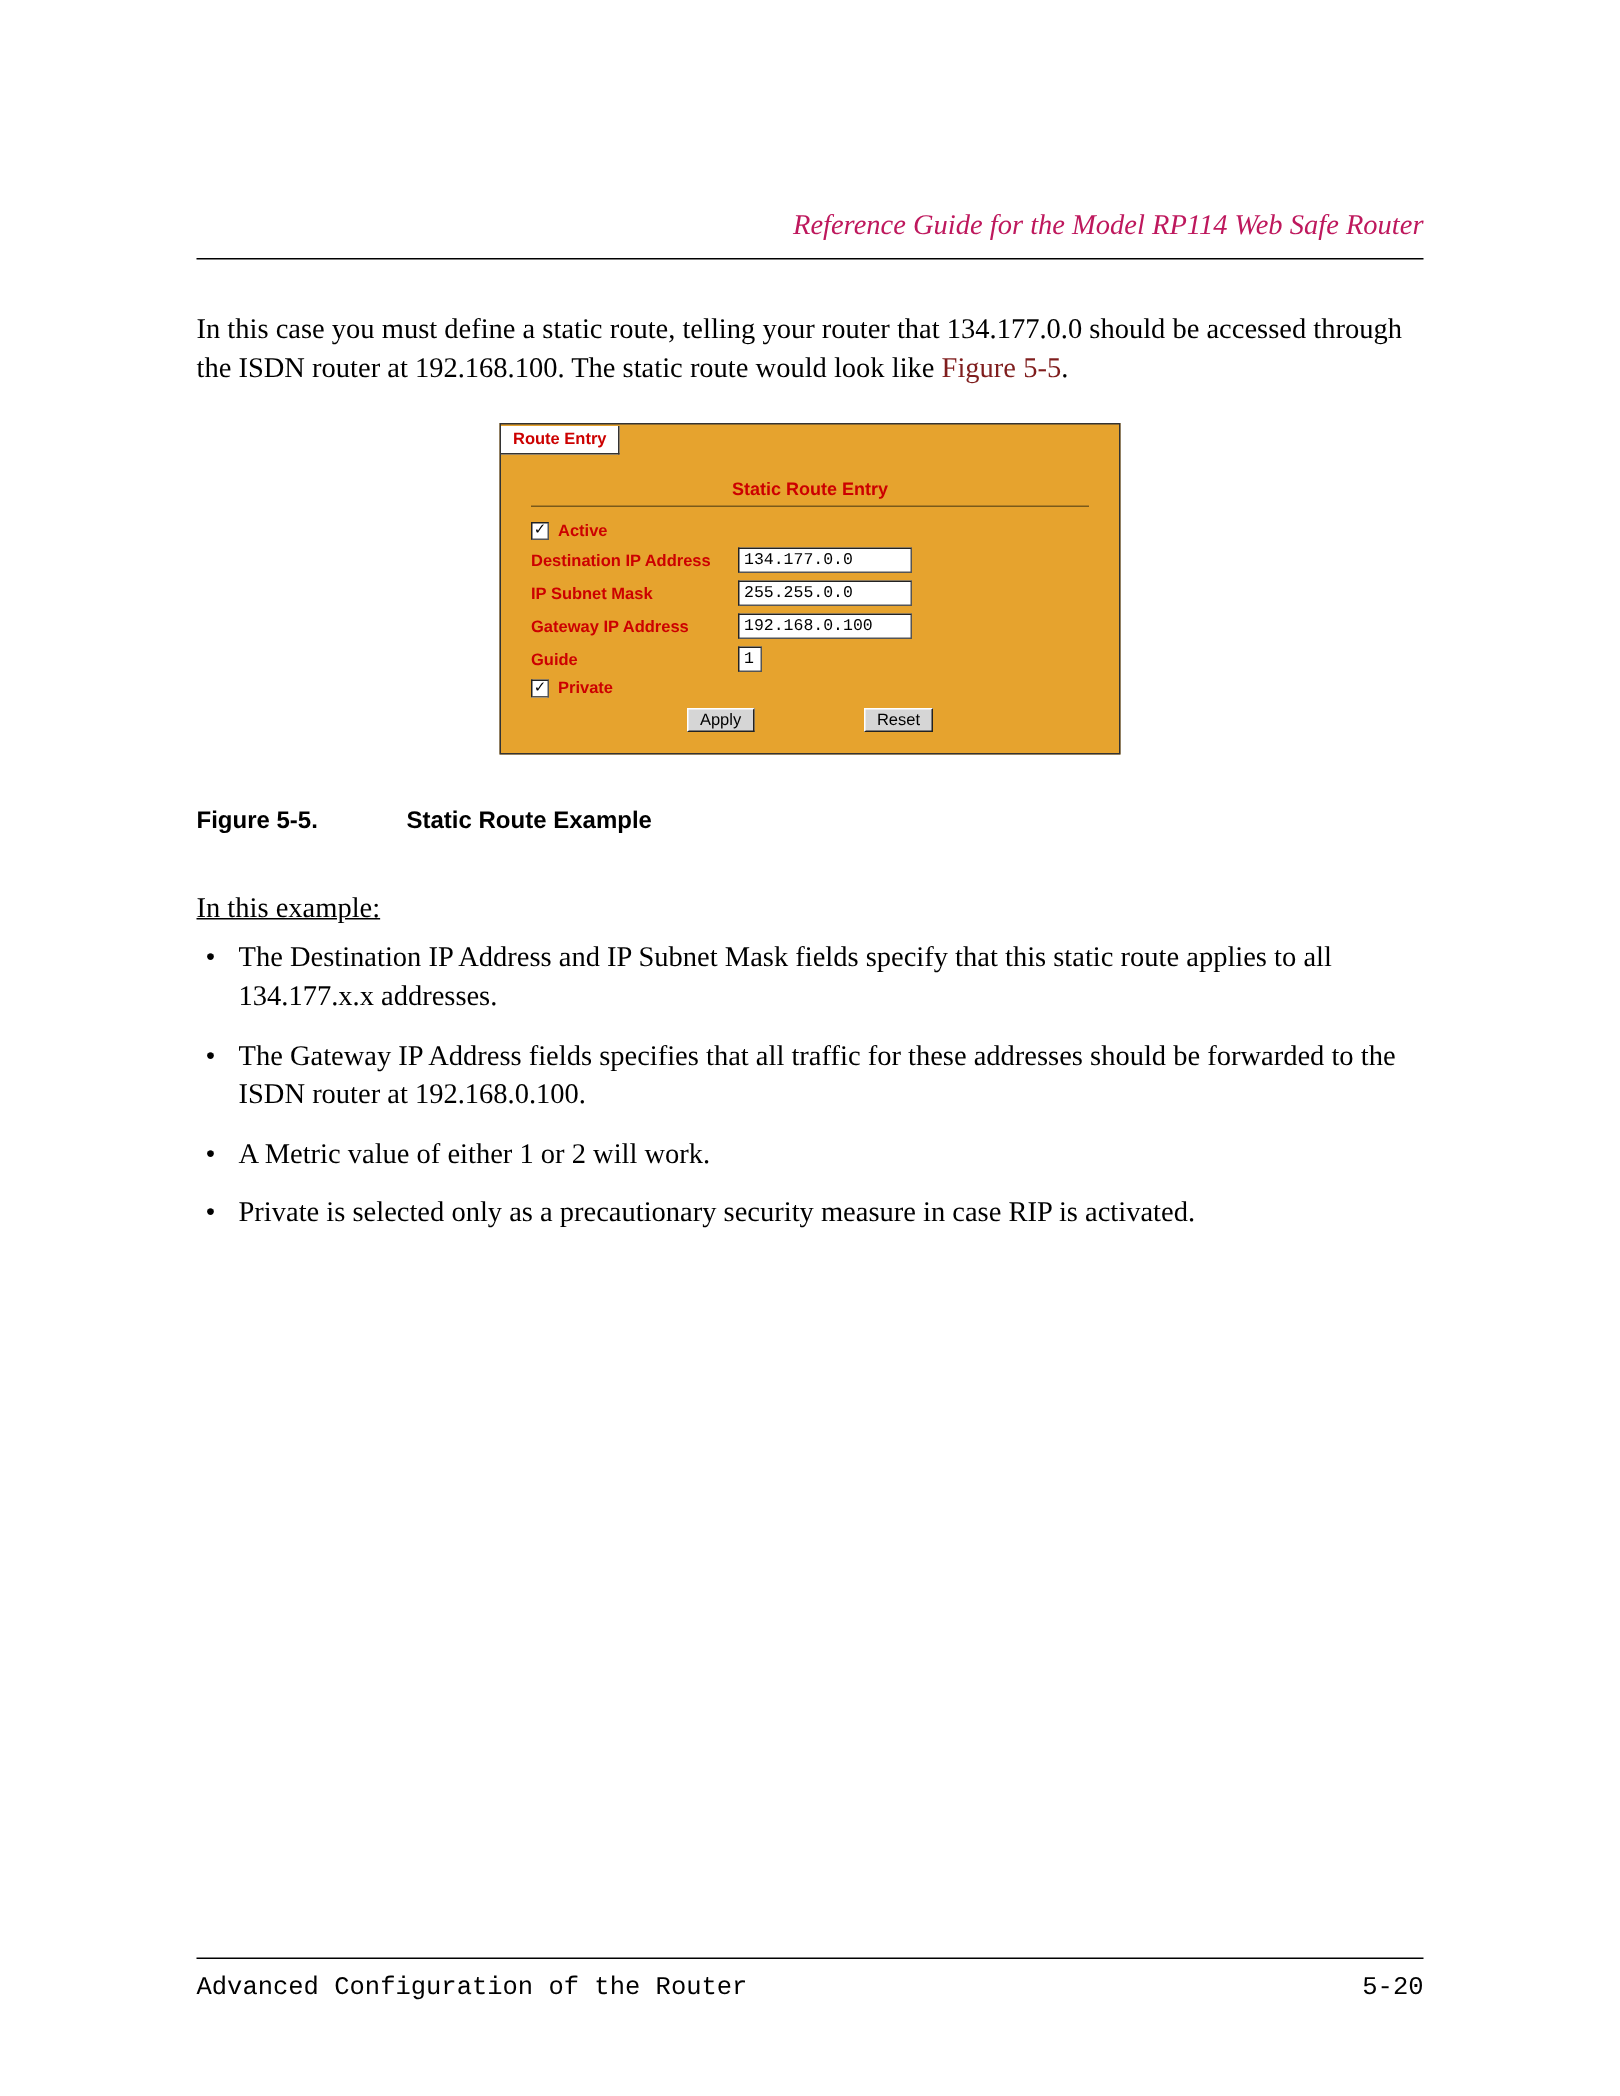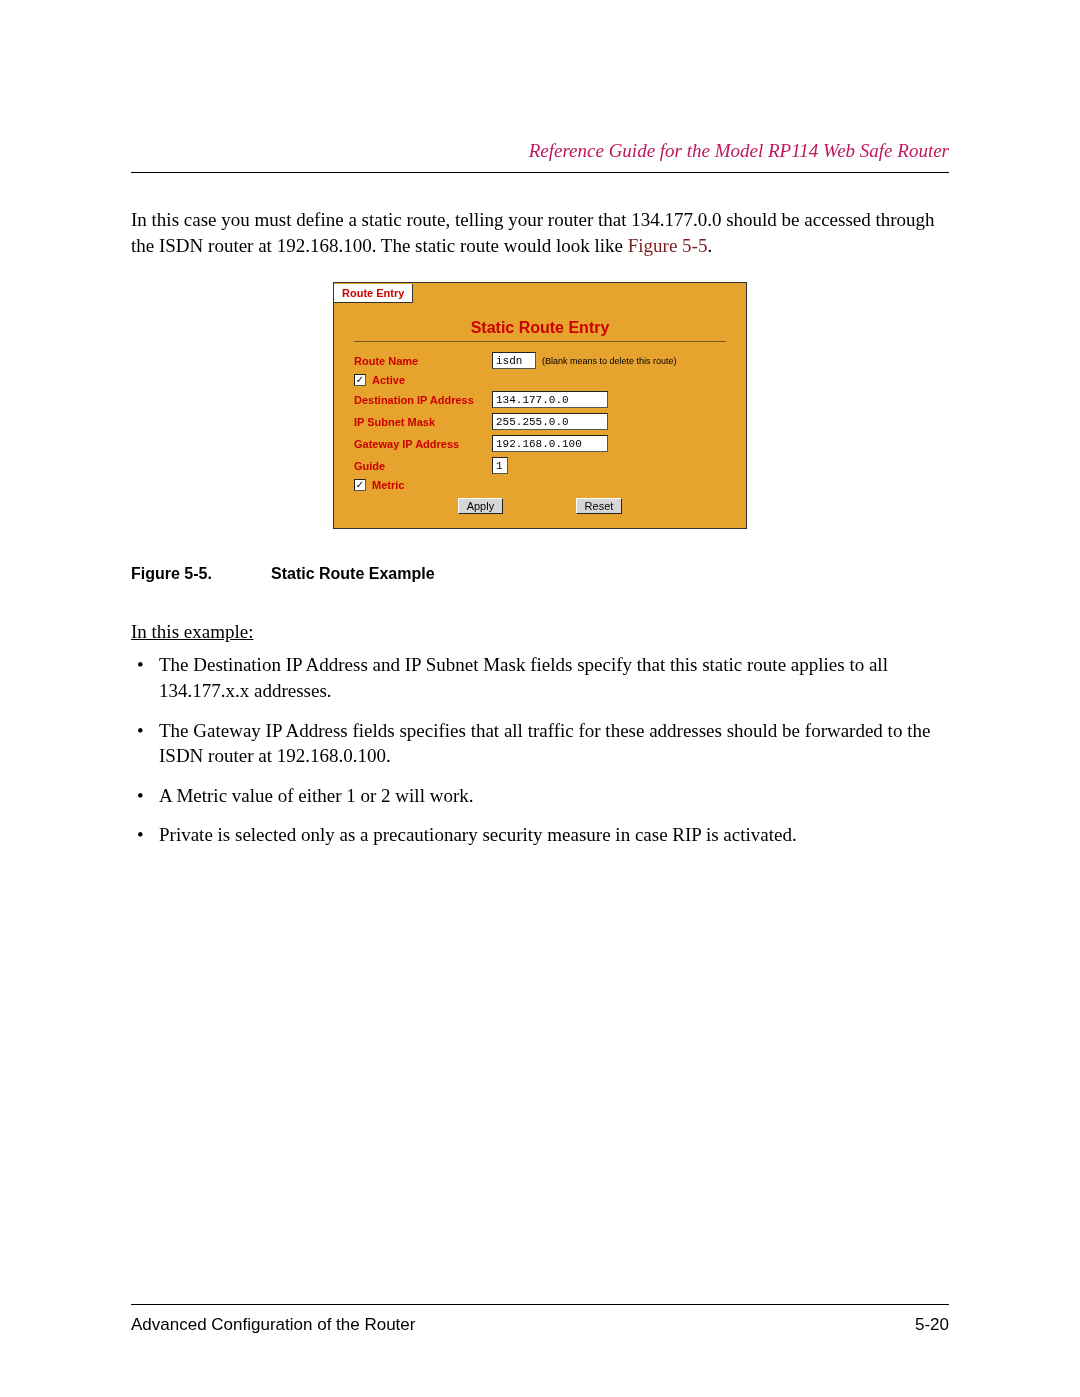--- a/index.html
+++ b/index.html
@@ -51,21 +51,21 @@
       font-size: 11px;
       padding: 3px 8px;
       border-right: 1px solid #333;
       border-bottom: 1px solid #333;
     }
     .panel-body { padding: 10px 20px 14px 20px; }
     .panel-heading {
       text-align: center;
       color: #cc0000;
       font-weight: bold;
-      font-size: 16px;
+      font-size: 12px;
       margin: 6px 0 4px 0;
     }
     .panel-hr { border: none; border-top: 1px solid #7a5a1a; margin-bottom: 10px; }
     .form-row { display: flex; align-items: center; margin-bottom: 5px; }
     .form-label {
       color: #cc0000;
       font-weight: bold;
       font-size: 11px;
       width: 138px;
       flex-shrink: 0;
@@ -139,21 +139,21 @@
     .footer {
       position: absolute;
       bottom: 62px;
       left: 131px;
       right: 131px;
     }
     .footer-rule { border: none; border-top: 1.5px solid #000; margin-bottom: 10px; }
     .footer-row {
       display: flex;
       justify-content: space-between;
-      font-family: Liberation Sans, sans-serif;
+      font-family: Liberation Mono, monospace;
       font-size: 17px;
       gap: 10px;
     }
   </style>
 </head>
 <body>
 
 <div class="page">
   <div class="header-title">Reference Guide for the Model RP114 Web Safe Router</div>
   <hr class="header-rule">
@@ -162,25 +162,20 @@
     <span>In this case you must define a static route, telling your router that 134.177.0.0 should be accessed through the ISDN router at 192.168.100. The static route would look like </span><span class="fig-link">Figure 5-5</span><span>.</span>
   </p>
 
   <div class="figure-container">
     <div class="router-panel">
       <span class="panel-tab">Route Entry</span>
       <div class="panel-body">
         <div class="panel-heading">Static Route Entry</div>
         <hr class="panel-hr">
 
-        <div class="form-row">
-          <span class="form-label">Route Name</span>
-          <input class="form-input input-narrow" value="isdn" style="">
-          <span class="hint">(Blank means to delete this route)</span>
-        </div>
 
         <div class="checkbox-row">
           <span class="checkbox">✓</span>
           <span class="checkbox-label">Active</span>
         </div>
 
         <div class="form-row">
           <span class="form-label">Destination IP Address</span>
           <input class="form-input input-wide" value="134.177.0.0" style="">
         </div>
@@ -195,21 +190,21 @@
           <input class="form-input input-wide" value="192.168.0.100" style="">
         </div>
 
         <div class="form-row">
           <span class="form-label">Guide</span>
           <input class="form-input input-tiny" value="1" style="">
         </div>
 
         <div class="checkbox-row">
           <span class="checkbox">✓</span>
-          <span class="checkbox-label">Metric</span>
+          <span class="checkbox-label">Private</span>
         </div>
 
         <div class="button-row">
           <button class="btn">Apply</button>
           <button class="btn">Reset</button>
         </div>
       </div>
     </div>
   </div>
 

